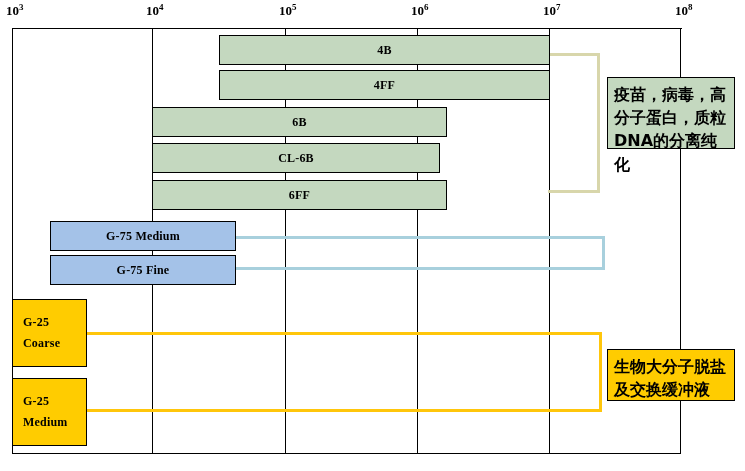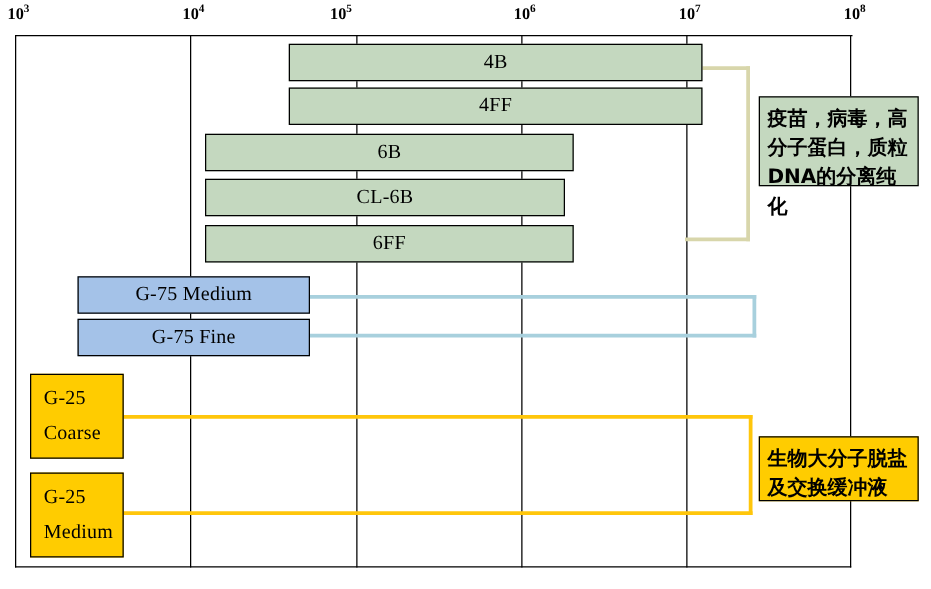--- a/index.html
+++ b/index.html
@@ -62,25 +62,24 @@
   }
 
   
   .bar {
     position: absolute;
     box-sizing: border-box;
     border: 1.1px solid #000000;
     display: flex;
     align-items: center;
     justify-content: center;
-    font-size: 16px;
-    font-weight: normal;
+    font-size: 12px;
+    font-weight: bold;
     color: #000000;
     letter-spacing: 0.2px;
-    margin-left: 12px;
   }
   .bar.green { background: #c4d8bf; }
   .bar.blue  { background: #a4c2e8; }
   .bar.yellow {
     background: #ffcc00;
     justify-content: flex-start;
     align-items: center;
     padding-left: 10px;
     flex-direction: column;
     align-items: flex-start;
@@ -124,21 +123,21 @@
   .callout.blue   { background: #a4c2e8; }
   .callout.yellow { background: #ffcc00; }
 </style>
 </head>
 <body>
 
 <div id="canvas">
 
   <div class="axis-tick-label" style="left:12px;"><span>10</span><sup>3</sup></div>
   <div class="axis-tick-label" style="left:152px;"><span>10</span><sup>4</sup></div>
-  <div class="axis-tick-label" style="left:270px;text-align:right;"><span>10</span><sup>5</sup></div>
+  <div class="axis-tick-label" style="left:285px;text-align:right;"><span>10</span><sup>5</sup></div>
   <div class="axis-tick-label" style="left:417px;"><span>10</span><sup>6</sup></div>
   <div class="axis-tick-label" style="left:549px;"><span>10</span><sup>7</sup></div>
   <div class="axis-tick-label" style="left:681px;"><span>10</span><sup>8</sup></div>
 
   <div class="axis-line"></div>
 
   <div class="plot-frame"></div>
 
   <div class="gridline" style="left:152px;"></div>
   <div class="gridline" style="left:285px;"></div>

